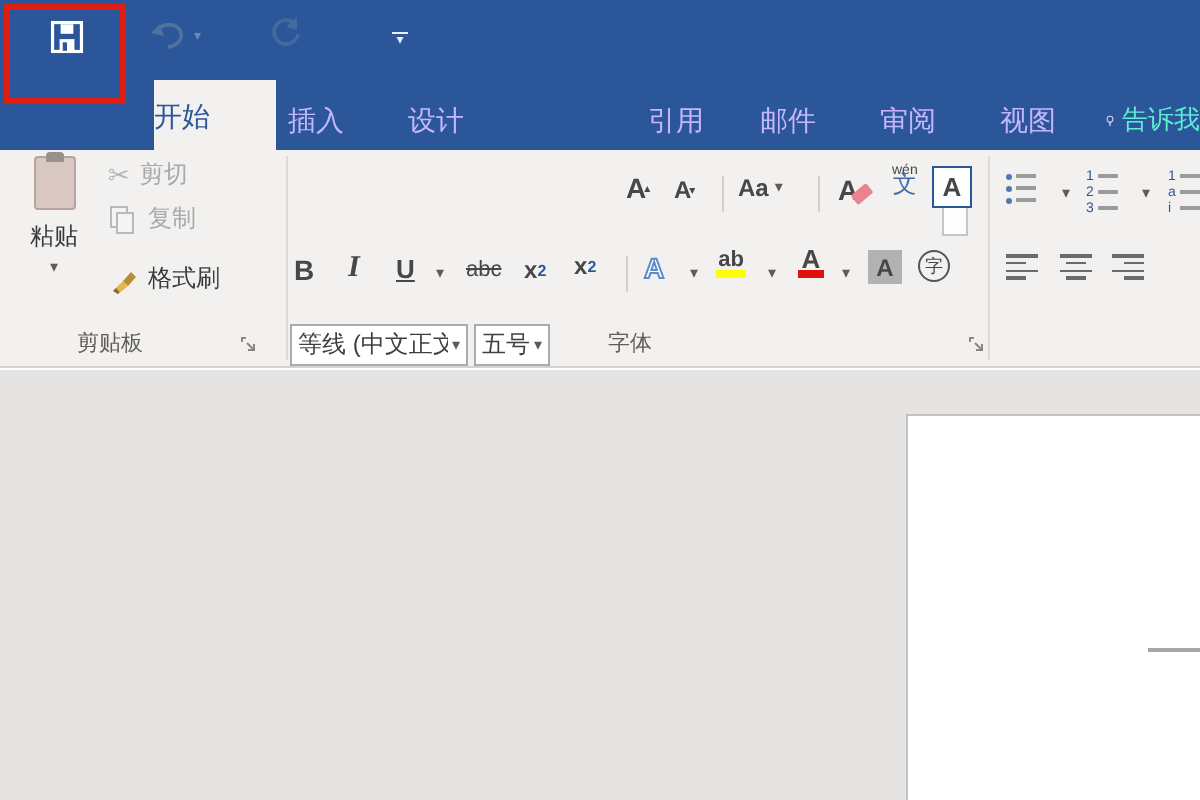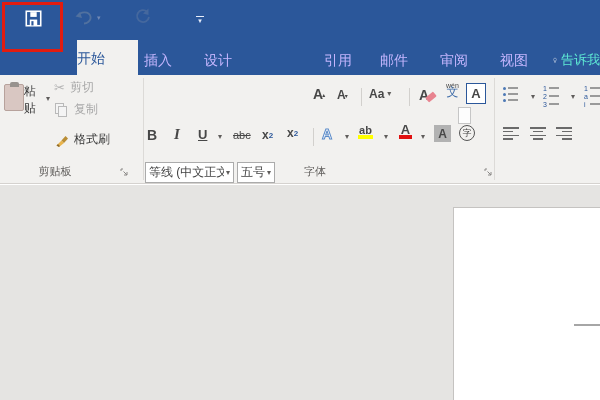--- a/index.html
+++ b/index.html
@@ -158,21 +158,21 @@
         <rect x="4" y="12.5" width="3" height="1.4" fill="#ccd6e6"></rect>
       </svg>
       <span>告诉我</span>
     </div>
 
     <div class="red-annotation"></div>
   </div>
 
   <div class="ribbon">
 
-    <div class="btn" style="left:4px;top:3px;width:46px;flex-direction:row;">
+    <div class="btn" style="left:4px;top:3px;width:46px;flex-direction:column;">
       <div class="clipboard-icon">
         <div class="clip"></div>
           <div class="page"></div>
       </div>
       <span class="lbl" style="margin-top:5px;">粘贴</span>
       <span class="caret" style="margin-top:3px;">▾</span>
     </div>
 
     <div class="btn" style="left:54px;top:4px;gap:5px;">
       <span class="scissors">✂</span>

